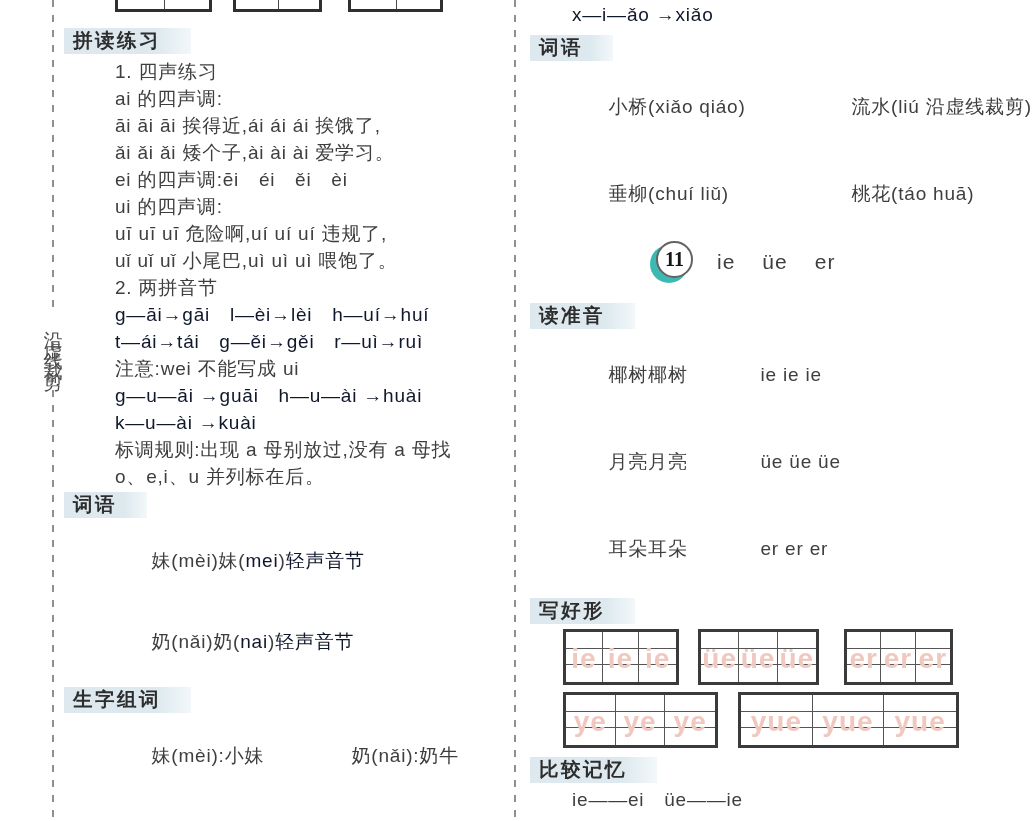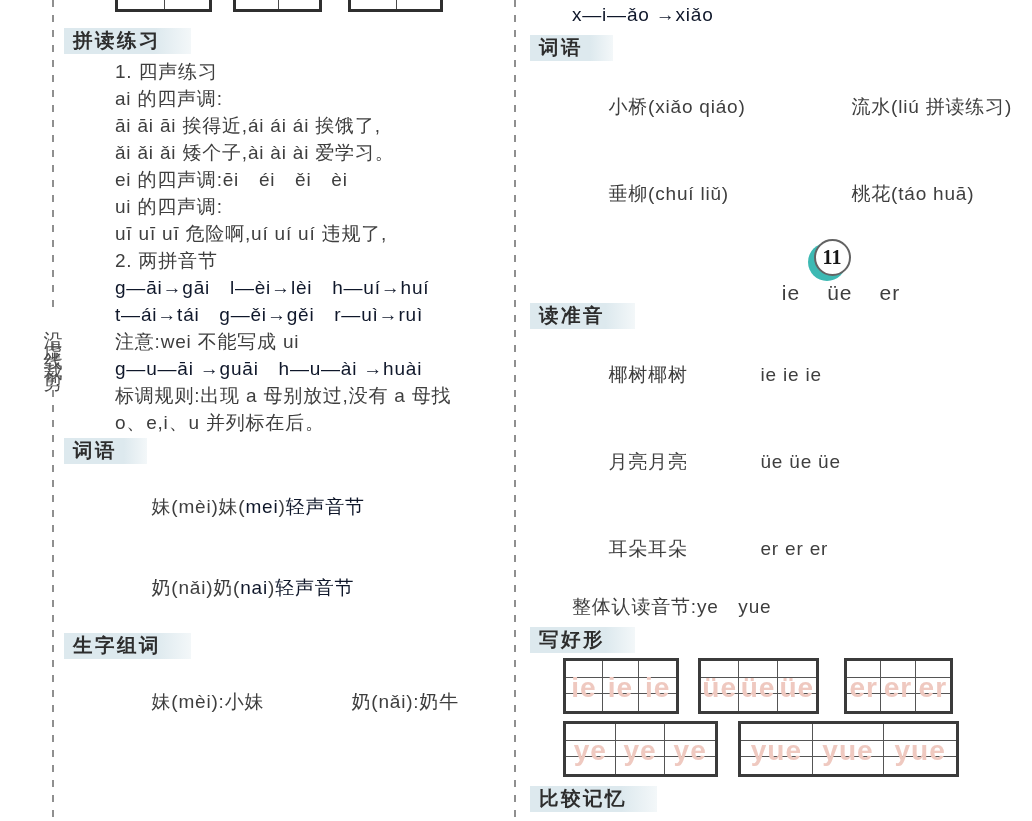--- a/index.html
+++ b/index.html
@@ -79,25 +79,27 @@
 
     <div class="hdr-wrap mt16"><span class="hdr">拼读练习</span></div>
 
     <div class="line mt4">1. 四声练习</div>
     <div class="line">ai 的四声调:</div>
     <div class="line">āi āi āi 挨得近,ái ái ái 挨饿了,</div>
     <div class="line">ǎi ǎi ǎi 矮个子,ài ài ài 爱学习。</div>
     <div class="line">ei 的四声调:ēi　éi　ěi　èi</div>
     <div class="line">ui 的四声调:</div>
     <div class="line">uī uī uī 危险啊,uí uí uí 违规了,</div>
+    <div class="line">uǐ uǐ uǐ 小尾巴,uì uì uì 喂饱了。</div>
     <div class="line">2. 两拼音节</div>
     <div class="line red">g—āi→gāi　l—èi→lèi　h—uí→huí</div>
     <div class="line red">t—ái→tái　g—ěi→gěi　r—uì→ruì</div>
     <div class="line">注意:wei 不能写成 ui</div>
     <div class="line red">g—u—āi →guāi　h—u—ài →huài</div>
+    <div class="line red">k—u—ài →kuài</div>
     <div class="line">标调规则:出现 a 母别放过,没有 a 母找</div>
     <div class="line">o、e,i、u 并列标在后。</div>
 
     <div class="hdr-wrap mt2"><span class="hdr">词语</span></div>
     <div class="line mt2">
       <span>妹(mèi)妹(</span><span class="red">mei</span><span>)</span><span class="red">轻声音节</span>
     </div>
     <div class="line">
       <span>奶(nǎi)奶(</span><span class="red">nai</span><span>)</span><span class="red">轻声音节</span>
     </div>
@@ -108,27 +110,27 @@
     </div>
 
   </div>
 
   <div class="col col-right">
 
     <div class="line red">x—i—ǎo →xiǎo</div>
 
     <div class="hdr-wrap mt6"><span class="hdr">词语</span></div>
     <div class="line mt2">
-      <span class="wp-a">小桥(xiǎo qiáo)</span><span>流水(liú 拼读练习)</span>
+      <span class="wp-a">小桥(xiǎo qiáo)</span><span>流水(liú 沿虚线裁剪)</span>
     </div>
     <div class="line">
       <span class="wp-a">垂柳(chuí liǔ)</span><span>桃花(táo huā)</span>
     </div>
 
-    <div class="badge-row mt2" style="margin-left:122px;flex-direction:column;">
+    <div class="badge-row mt2" style="margin-left:122px;">
       <span class="badge">
         <span class="badge-back"></span>
         <span class="badge-front">11</span>
       </span>
       <span class="vowels">
         <span>ie</span>
         <span>üe</span>
         <span>er</span>
       </span>
     </div>
@@ -136,21 +138,20 @@
     <div class="hdr-wrap mt18"><span class="hdr">读准音</span></div>
     <div class="line mt2">
       <span class="du-cn">椰树椰树</span><span>ie ie ie</span>
     </div>
     <div class="line">
       <span class="du-cn">月亮月亮</span><span>üe üe üe</span>
     </div>
     <div class="line">
       <span class="du-cn">耳朵耳朵</span><span>er er er</span>
     </div>
-    <div class="line">整体认读音节:ye　yue</div>
 
     <div class="hdr-wrap mt6"><span class="hdr">写好形</span></div>
 
     <div class="gridrow mt5">
       <div class="pygrid" style="width:116px;">
         <div class="gc"></div>
           <div class="gc"></div>
           <div class="gc lastcol"></div>
         <div class="gc">
             <span class="gtxt">ie</span>

